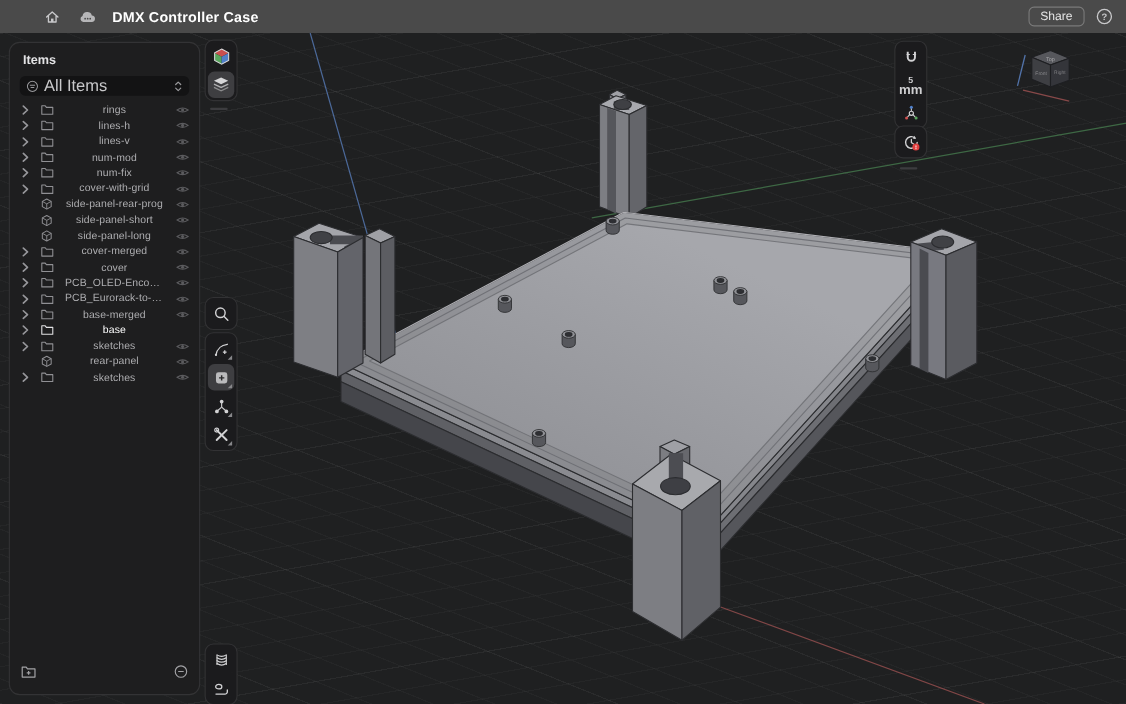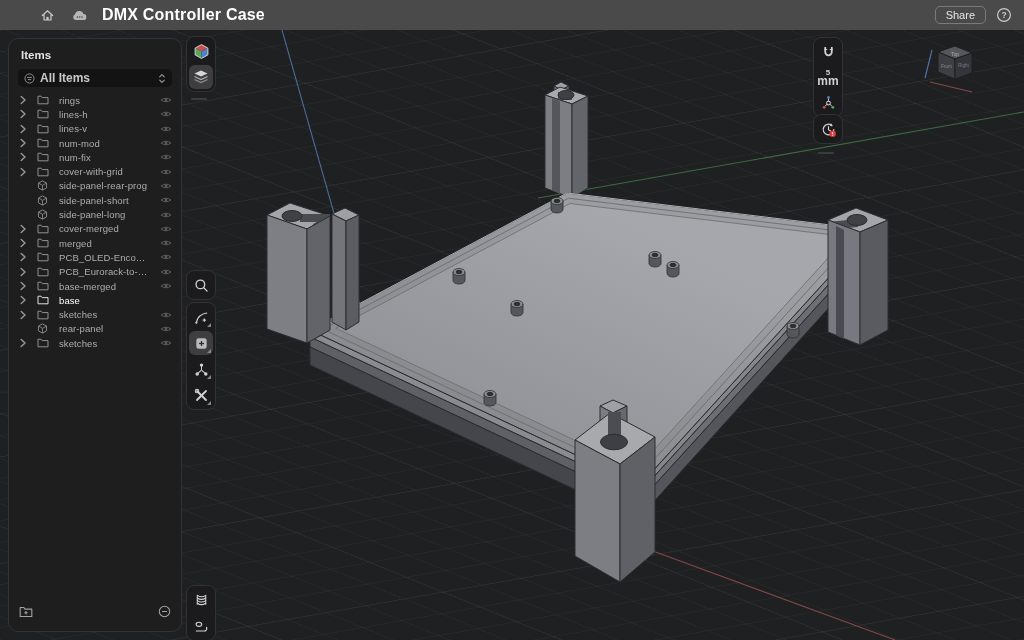--- a/index.html
+++ b/index.html
@@ -5,21 +5,21 @@
   html,body{margin:0;padding:0;background:#111;}
   .app{position:relative;width:1024px;height:640px;overflow:hidden;
        font-family:"Liberation Sans",sans-serif;background:#1f2021;-webkit-font-smoothing:antialiased;}
 
   
   .topbar{position:absolute;left:0;top:0;width:1024px;height:30px;background:#4a4a4a;
           display:flex;align-items:center;z-index:50;}
   .topbar .homebtn{margin-left:38px;}
   .topbar .cloudbtn{margin-left:14px;}
   .tb-ic{width:18px;height:18px;display:flex;align-items:center;justify-content:center;cursor:default;}
-  .tb-title{margin-left:14px;font-size:16px;font-weight:700;color:#ffffff;letter-spacing:.2px;}
+  .tb-title{margin-left:14px;font-size:13px;font-weight:700;color:#ffffff;letter-spacing:.2px;}
   .tb-right{margin-left:auto;display:flex;align-items:center;gap:10px;margin-right:12px;padding-left:27px;}
   .share-btn{border:1px solid #7a7a7a;border-radius:5px;padding:2px 10px;font-size:11px;color:#e6e6e6;background:transparent;}
   .help-btn{width:16px;height:16px;display:flex;align-items:center;justify-content:center;}
 
   
   .viewport{position:absolute;left:0;top:30px;width:1024px;height:610px;background-color:#1f2021;
     background-image:
       repeating-linear-gradient(170deg, rgba(255,255,255,0.028) 0 1px, transparent 1px 21px),
       repeating-linear-gradient(22deg,  rgba(255,255,255,0.028) 0 1px, transparent 1px 21px),
       repeating-linear-gradient(170deg, rgba(255,255,255,0.022) 0 1px, transparent 1px 105px),
@@ -34,23 +34,23 @@
   .tool-btn .corner{position:absolute;right:2px;bottom:2px;width:0;height:0;
       border-left:4px solid transparent;border-bottom:4px solid #87878a;}
   .drag-dash{position:absolute;width:16px;height:2px;border-radius:2px;background:#3c3c3f;z-index:40;}
 
   
   .sidebar{position:absolute;left:8px;top:38px;width:172px;height:592px;background:rgba(30,30,31,0.97);
            border:1px solid #333335;border-radius:10px;display:flex;flex-direction:column;z-index:45;overflow:hidden;}
   .sb-header{font-size:11.5px;font-weight:700;color:#e3e3e5;padding:10px 12px 8px 12px;}
   .sb-filter{margin:0 9px 6px 9px;height:18px;background:#131314;border-radius:5px;display:flex;align-items:center;
              padding:0 6px;gap:5px;}
-  .sb-filter .fl{font-size:12px;font-weight:700;color:#c9c9cb;flex:1;}
+  .sb-filter .fl{font-size:15px;font-weight:400;color:#c9c9cb;flex:1;}
   .sb-list{flex:0 0 auto;}
-  .row{display:flex;align-items:center;height:14.3px;padding:0 9px 0 10px;gap:9px;font-size:9.5px;color:#aeaeb1;cursor:default;}
+  .row{display:flex;align-items:center;height:14.3px;padding:0 9px 0 10px;gap:9px;font-size:9.5px;color:#aeaeb1;cursor:default;text-align:center;}
   .row .chev{width:9px;height:10px;display:flex;align-items:center;}
   .row .ficon{width:13px;display:flex;align-items:center;}
   .row .label{flex:1;white-space:nowrap;overflow:hidden;text-overflow:ellipsis;letter-spacing:.1px;}
   .row .eye{width:14px;display:flex;justify-content:flex-end;align-items:center;}
   .row.sel{color:#ffffff;font-weight:400;}
   .sb-footer{margin-top:auto;display:flex;align-items:center;justify-content:space-between;padding:8px 10px 9px 10px;}
 
   .grid-size{display:flex;flex-direction:column;align-items:center;line-height:8px;padding:3px 0;}
   .grid-size .v{font-size:8px;font-weight:700;color:#cfcfd1;}
   .grid-size .u{font-size:12px;font-weight:700;color:#cfcfd1;}
@@ -525,21 +525,21 @@
           <span class="chev">
             <svg width="8" height="10" viewBox="0 0 8 10">
               <polyline points="2.2,1.5 6,5 2.2,8.5" fill="none" stroke="#96969a" stroke-width="1.5" stroke-linecap="round" stroke-linejoin="round"></polyline>
             </svg>
           </span>
           <span class="ficon">
             <svg width="12" height="10" viewBox="0 0 12 10">
               <path d="M1,1.2 h3.1 l1.1,1.4 h5.8 v6.2 h-10 Z" fill="none" stroke="#909094" stroke-width="1" stroke-linejoin="round"></path>
             </svg>
           </span>
-          <span class="label">merged</span>
+          <span class="label">cover</span>
           <span class="eye">
             <svg width="12" height="8" viewBox="0 0 12 8">
               <path d="M1,4 Q6,0.4 11,4 Q6,7.6 1,4 Z" fill="none" stroke="#5b5b5e" stroke-width="1"></path>
               <circle cx="6" cy="4" r="1.4" fill="#5b5b5e"></circle>
             </svg>
           </span>
         </div>
         <div class="row">
           <span class="chev">
             <svg width="8" height="10" viewBox="0 0 8 10">

